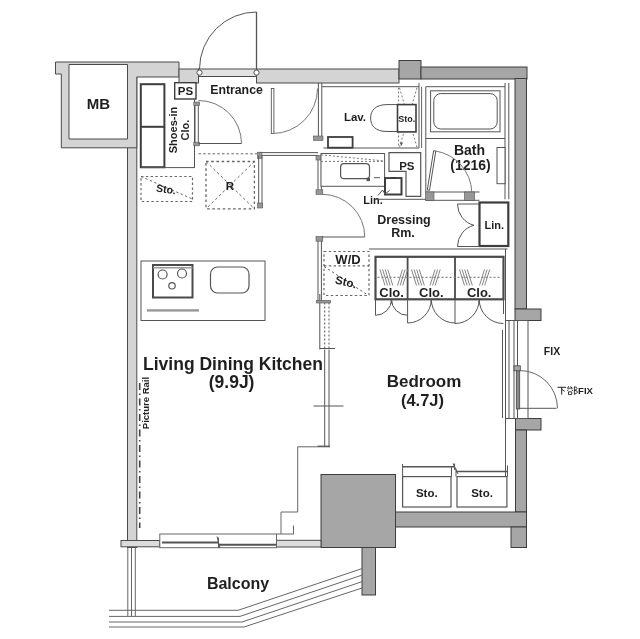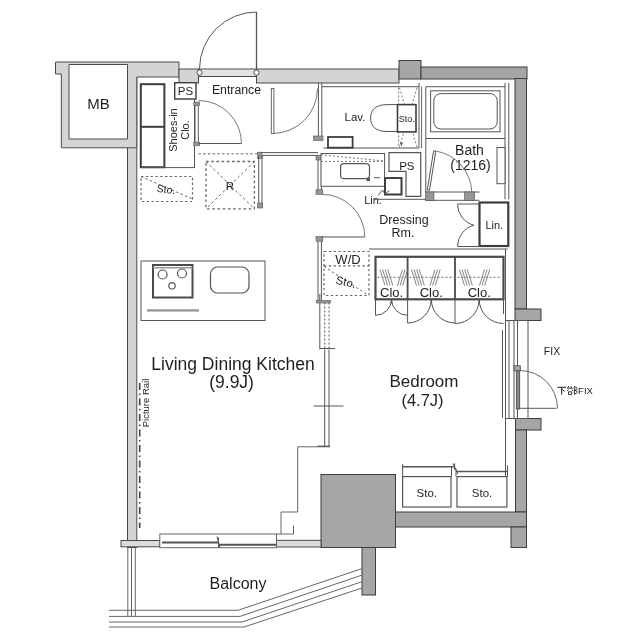--- a/index.html
+++ b/index.html
@@ -1,16 +1,16 @@
 <!DOCTYPE html>
 <html><head>
 <meta charset="utf-8">
 <style>
 html,body{margin:0;padding:0;background:#fff;}
-#plan{width:640px;height:639px;position:relative;font-family:"Liberation Sans",sans-serif;}
+#plan{width:640px;height:639px;position:relative;font-family:"Liberation Sans",sans-serif;font-weight:bold;}
 svg text{font-family:"Liberation Sans",sans-serif;fill:#1f1f1f;}
 </style>
 </head>
 <body>
 <div id="plan">
 <svg width="640" height="639" viewBox="0 0 640 639" xmlns="http://www.w3.org/2000/svg">
 
 <rect x="0" y="0" width="640" height="639" fill="#ffffff"></rect>
 
 <g id="leftwall">

